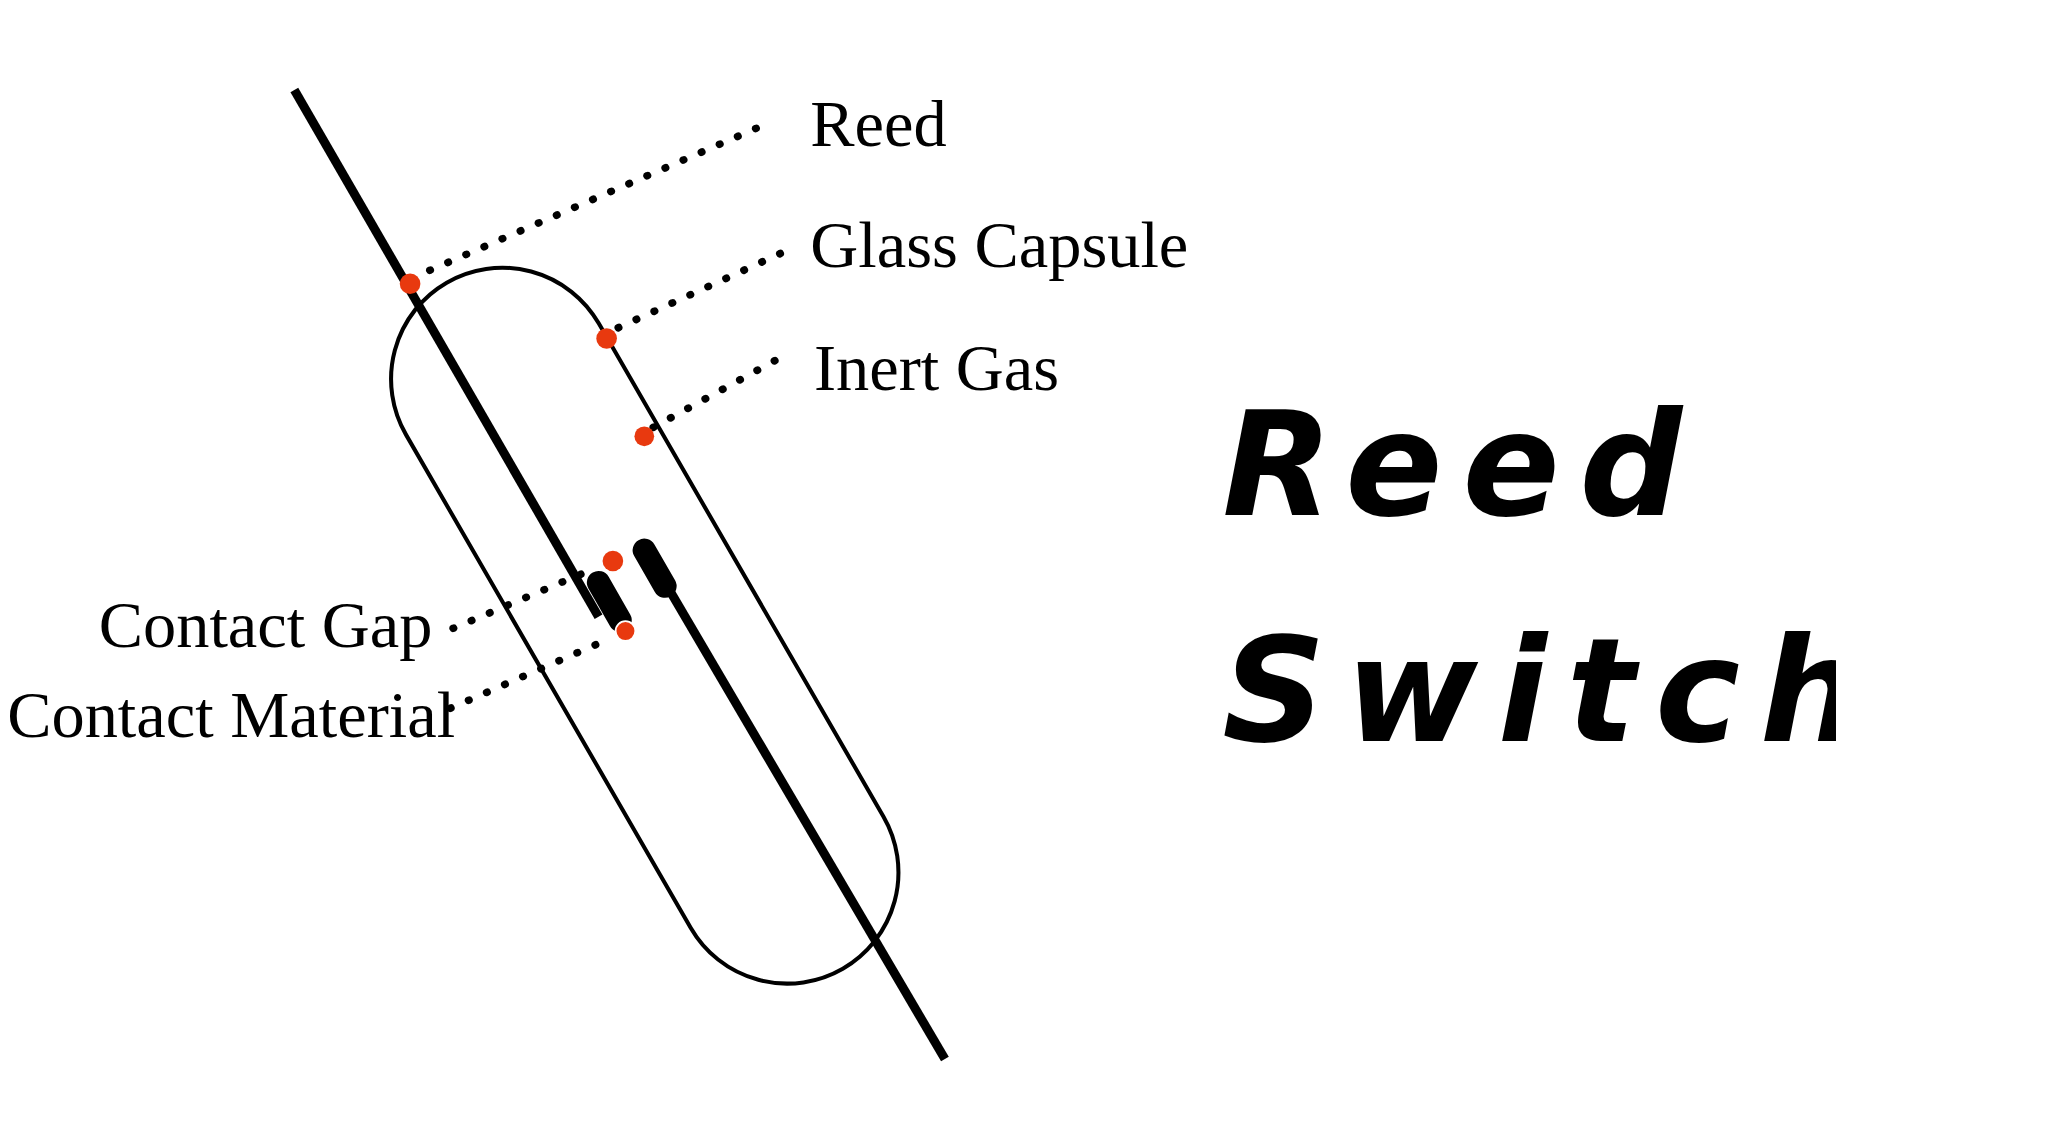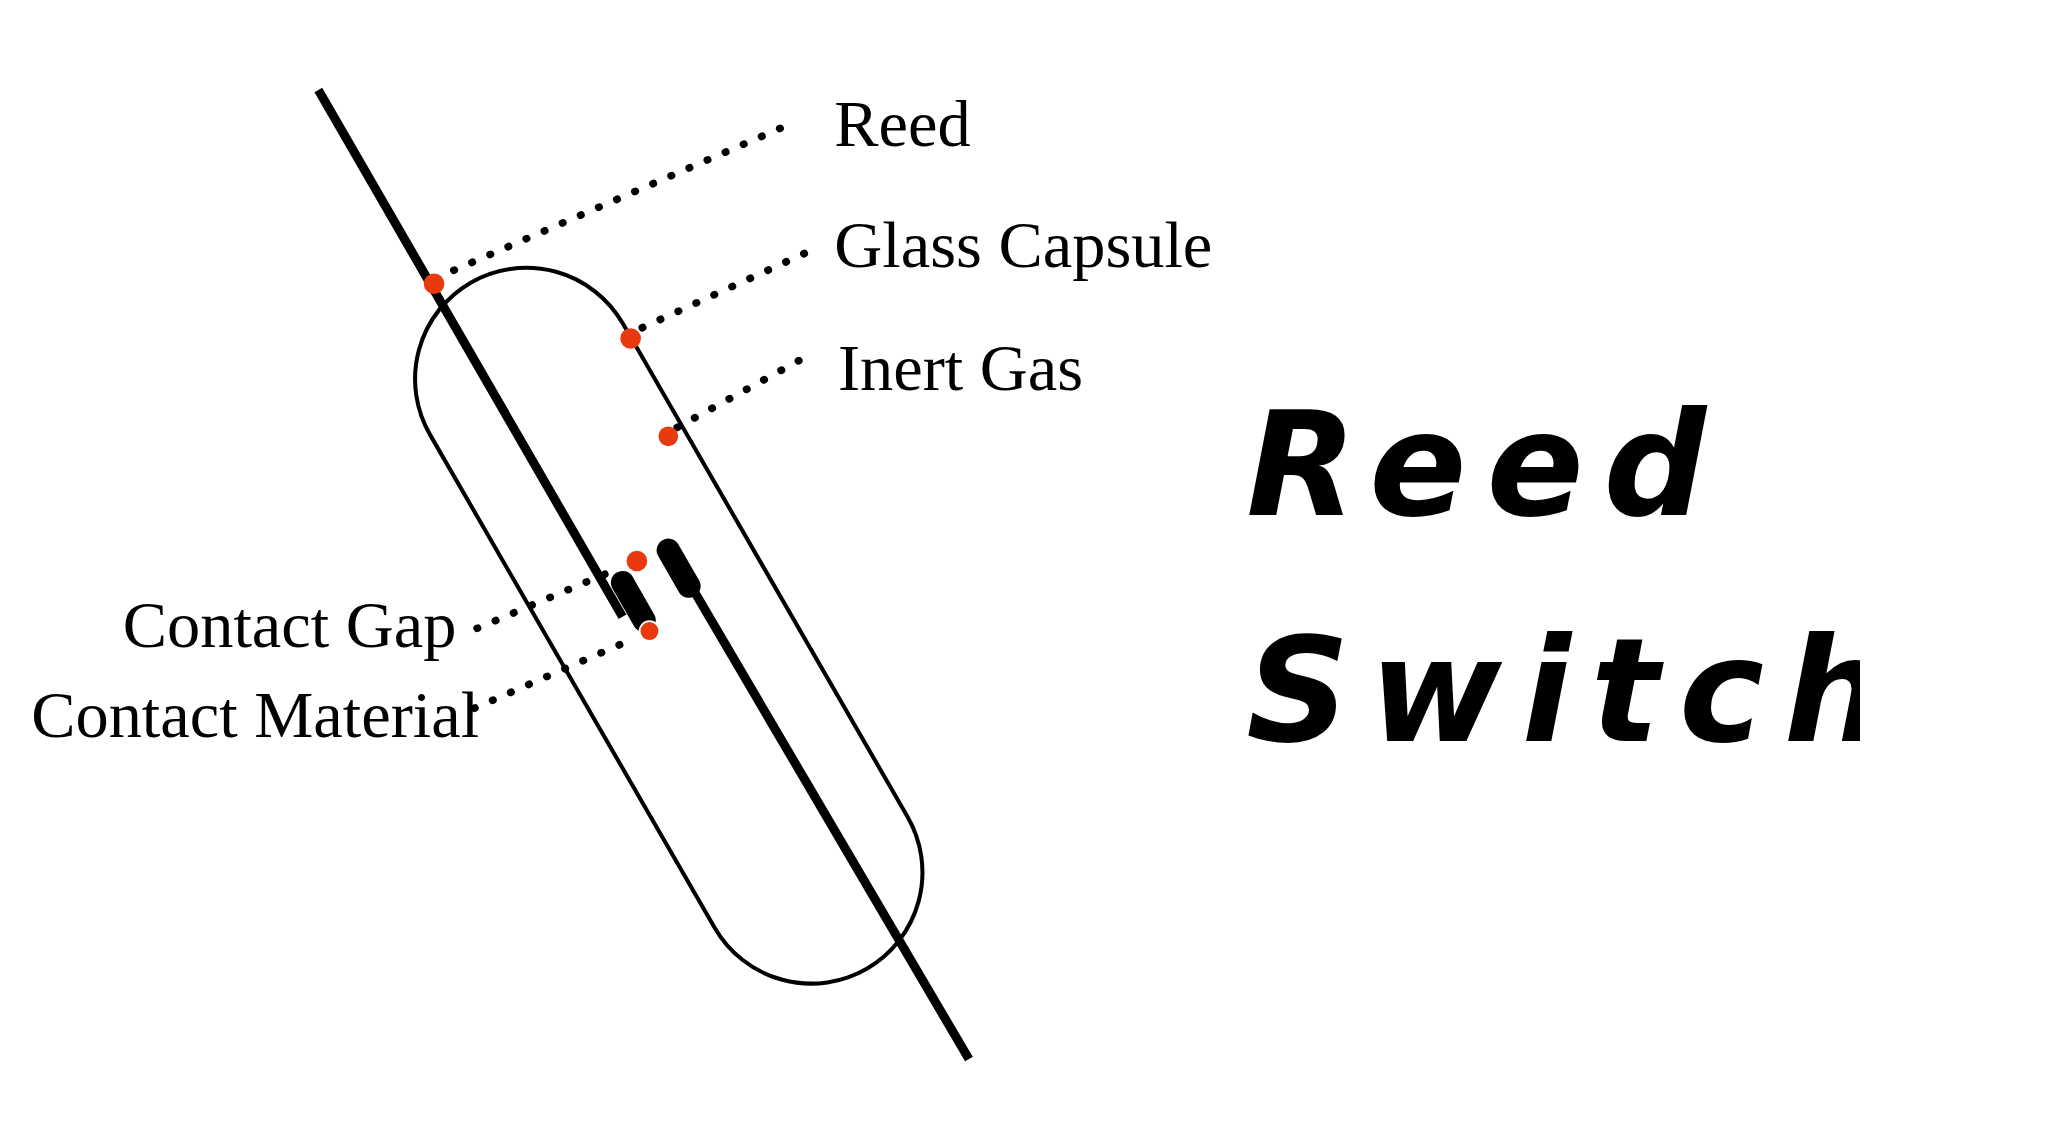--- a/index.html
+++ b/index.html
@@ -7,21 +7,20 @@
     --accent:#E8390F;
     --bg:#FFFFFF;
   }
   html,body{margin:0;padding:0;}
   body{background:var(--bg);font-family:"Liberation Sans",sans-serif;}
   .stage{
     position:relative;
     width:1836px;height:1123px;
     background:var(--bg);
     overflow:hidden;
-    padding-left:24px;
   }
   svg{display:block;width:100%;height:100%;}
   .capsule-outline{fill:none;stroke:var(--ink);stroke-width:4.5;}
   .wire{stroke:var(--ink);stroke-width:10;fill:none;}
   .blade{stroke:var(--ink);stroke-width:26;stroke-linecap:round;fill:none;}
   .leader{
     stroke:var(--ink);stroke-width:8.5;fill:none;
     stroke-linecap:round;stroke-dasharray:0.5 21.5;
   }
   .marker{stroke:none;}

